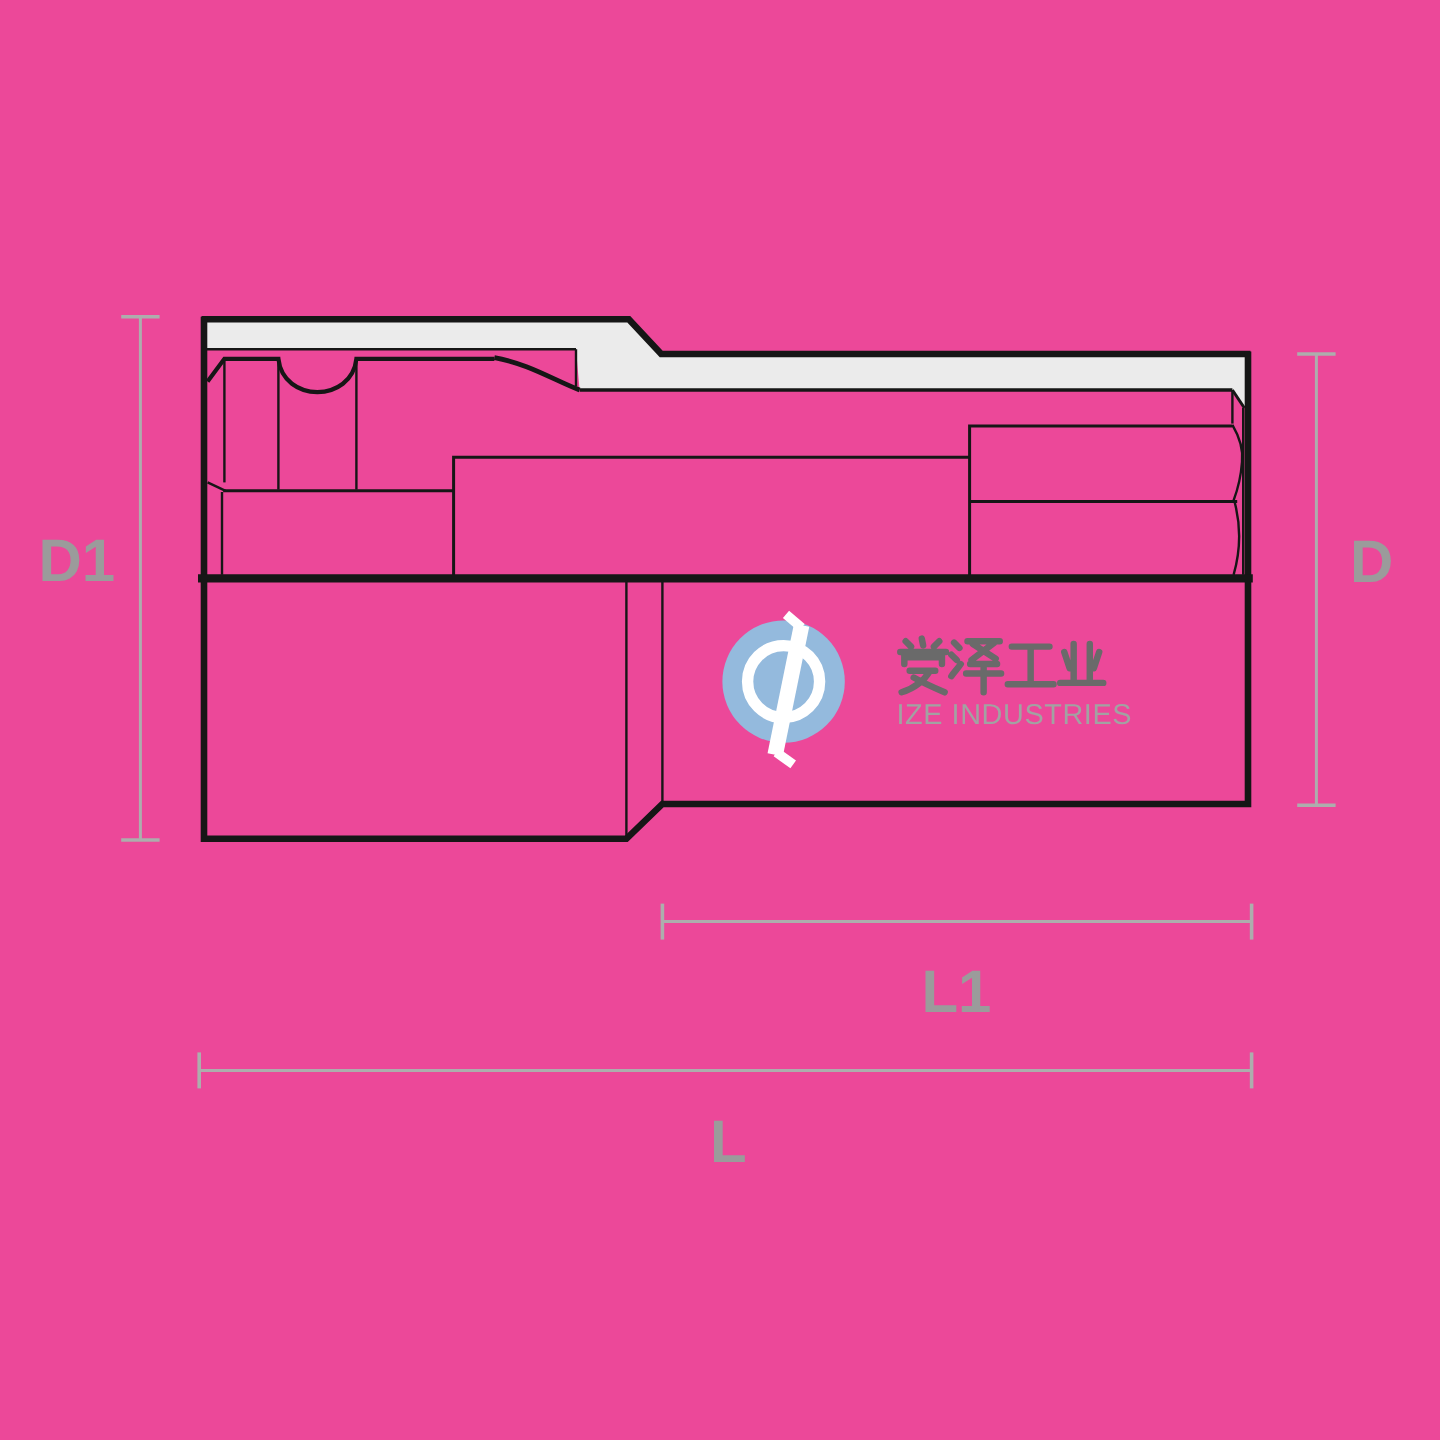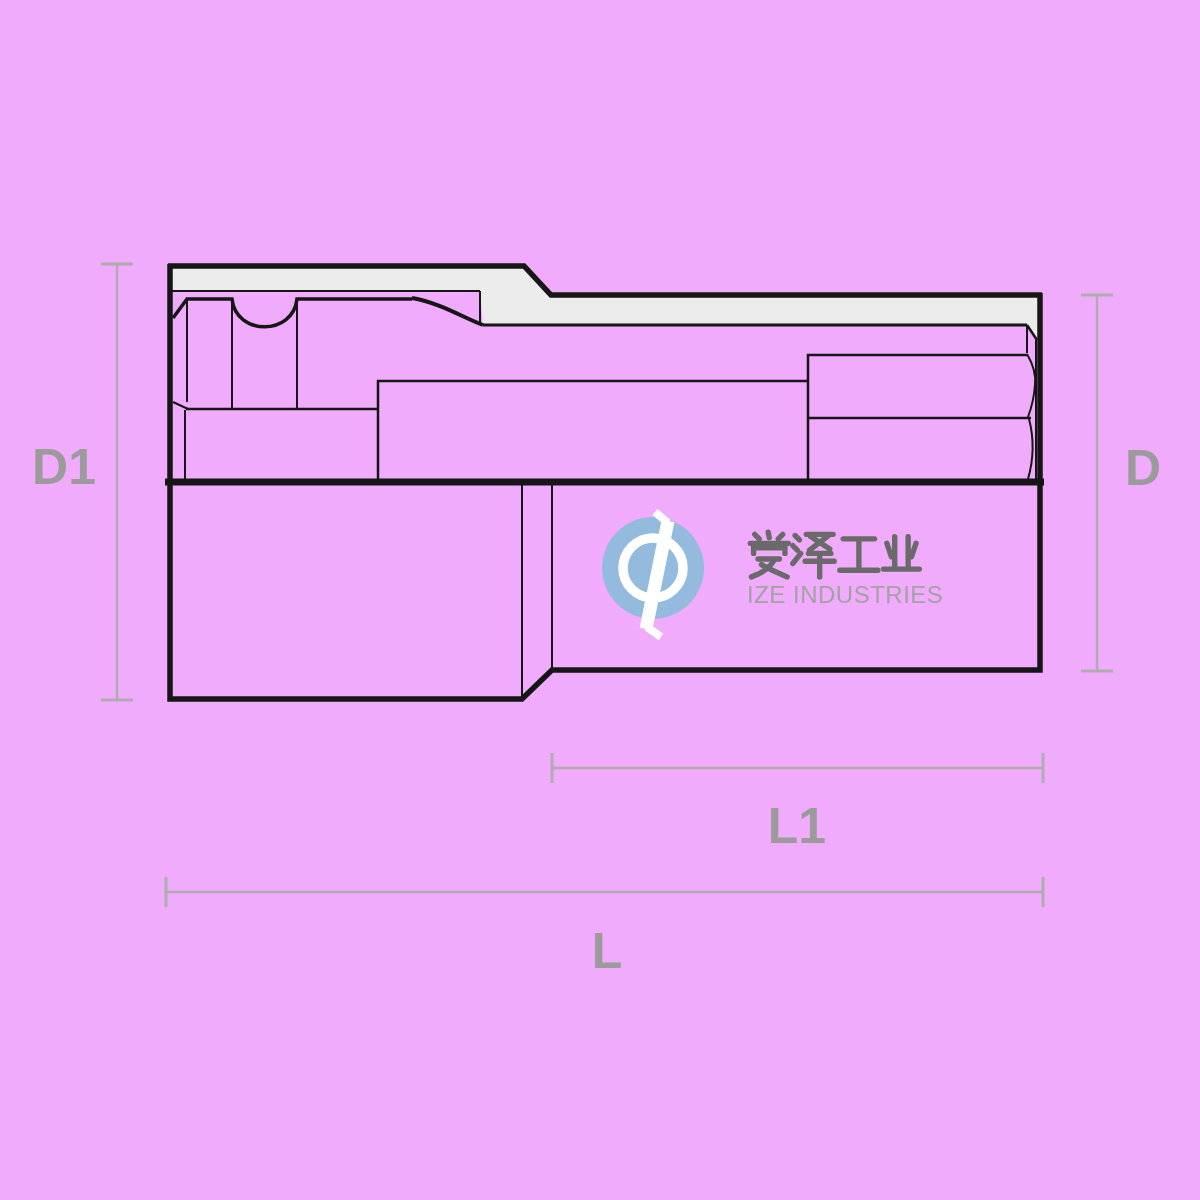--- a/index.html
+++ b/index.html
@@ -1,16 +1,16 @@
 <!DOCTYPE html>
 <html><head>
 <meta charset="utf-8">
 <style>
   html,body{margin:0;padding:0;background:#ffffff;}
-  .canvas{position:relative;width:1200px;height:1200px;background:#f0abfc;overflow:hidden;
+  .canvas{position:relative;width:1200px;height:1200px;background:#ec4899;overflow:hidden;
           font-family:"Liberation Sans", sans-serif;}
   svg{position:absolute;left:0;top:0;}
   .dim-label{font-family:"Liberation Sans", sans-serif;font-weight:bold;}
   .latin-label{font-family:"Liberation Sans", sans-serif;}
 </style>
 </head>
 <body>
 
 <div class="canvas">
 <svg width="1200" height="1200" viewBox="0 0 1200 1200">

